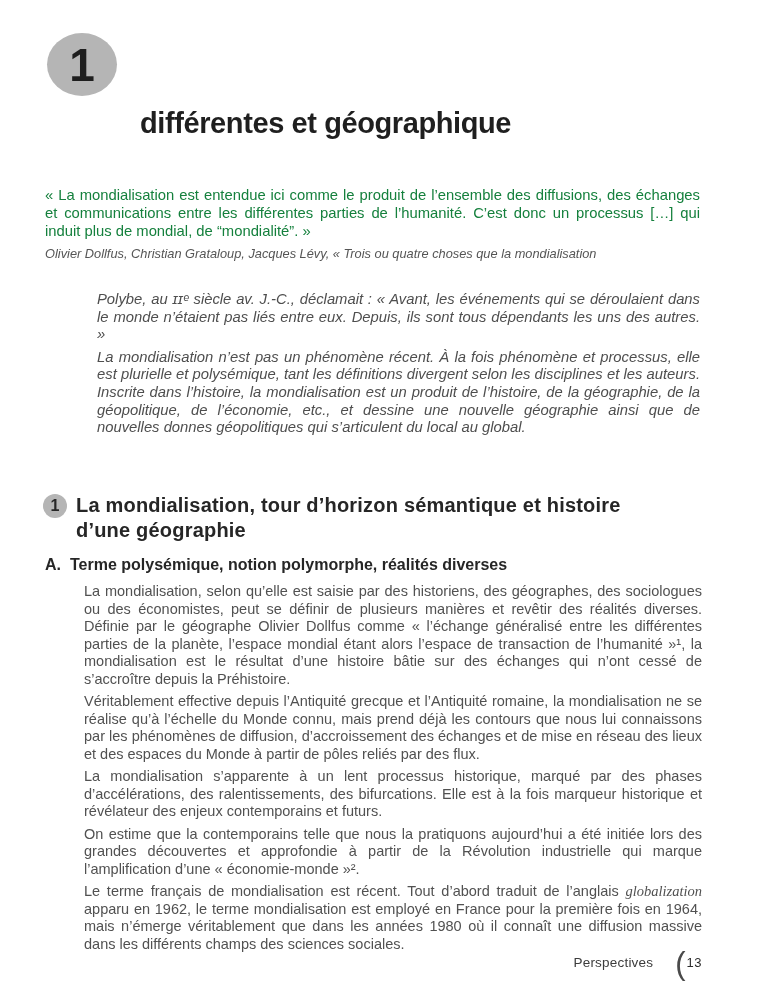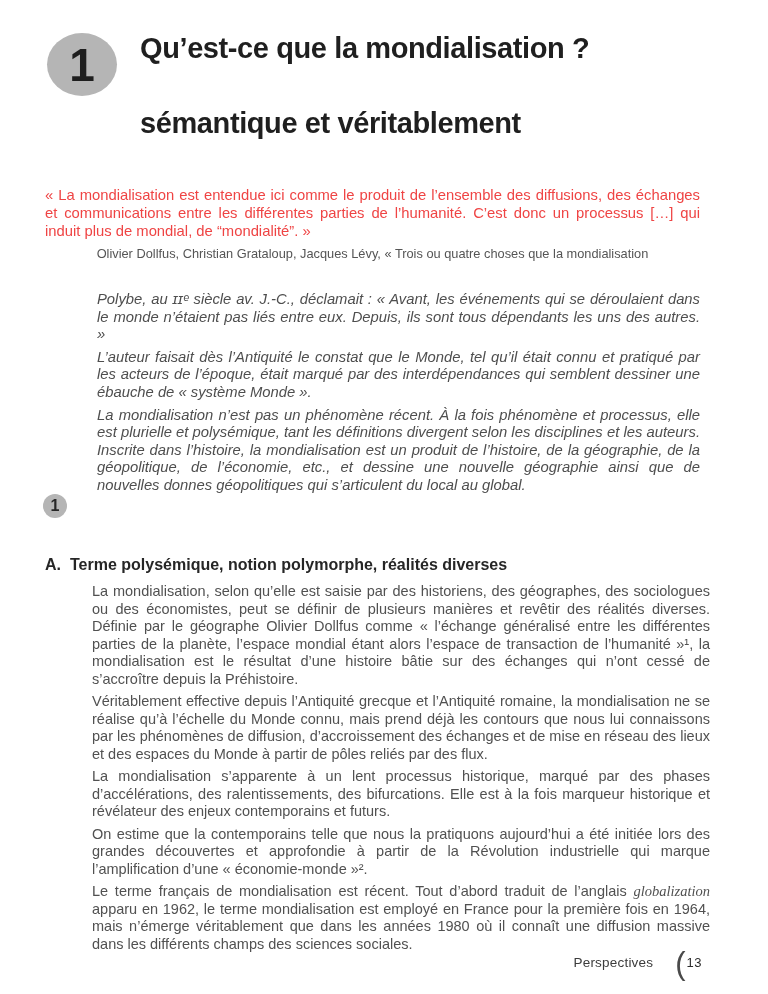--- a/index.html
+++ b/index.html
@@ -24,27 +24,27 @@
     position:absolute;left:140px;top:30px;width:600px;
     margin:0;
     font-size:29px;line-height:37.5px;font-weight:bold;
     color:#1f1f1f;letter-spacing:-0.4px;
   }
   
   .quote-text{
     position:absolute;left:45px;top:186px;width:655px;
     margin:0;
     font-size:14.8px;line-height:18.2px;
-    color:#ef4444;text-align:justify;
+    color:#15803d;text-align:justify;
   }
   .quote-attribution{
     position:absolute;left:45px;top:246px;width:655px;
     margin:0;
     font-size:12.8px;line-height:16.8px;
-    color:#555555;text-align:center;
+    font-style:italic;color:#555555;text-align:left;
   }
   
   .intro-block{
     position:absolute;left:82px;top:291px;width:618px;
   }
   .intro-block p{
     margin:0 0 5px 15px;
     font-size:14.8px;line-height:17.6px;
     font-style:italic;color:#4e4e4e;text-align:justify;
   }
@@ -67,21 +67,21 @@
   }
   
   .subsection-heading{
     position:absolute;left:45px;top:555px;width:660px;
     display:flex;
     font-size:16px;line-height:20px;font-weight:bold;color:#262626;
   }
   .subsection-letter{flex:0 0 25px;}
   
   .body-block{
-    position:absolute;left:92px;top:583px;width:618px;
+    position:absolute;left:84px;top:583px;width:618px;
   }
   .body-block p{
     margin:0 0 5px 0;
     font-size:14.5px;line-height:17.5px;
     color:#515151;text-align:justify;
   }
   .body-block p span.it{font-style:italic;font-family:Liberation Serif, serif;}
   
   .page-footer{
     position:absolute;left:45px;top:944px;width:657px;height:36px;
@@ -102,41 +102,44 @@
 </head>
 <body>
 
 <div class="page">
 
   <div class="chapter-badge">
     <span>1</span>
   </div>
 
   <h1 class="chapter-title">
-    <span>Qu’est-ce que la mondialisation ?</span><br>
     <br>
-    <span>sémantique et véritablement</span>
+    <br>
+    <span>différentes et géographique</span>
   </h1>
 
   <p class="quote-text">« La mondialisation est entendue ici comme le produit de l’ensemble des diffusions, des échanges et communications entre les différentes parties de l’humanité. C’est donc un processus […] qui induit plus de mondial, de “mondialité”. »</p>
 
   <p class="quote-attribution">
     <span>Olivier Dollfus, Christian Grataloup, Jacques Lévy, « Trois ou quatre choses que la mondialisation</span><br>
   </p>
 
   <div class="intro-block">
     <p>Polybe, au ɪɪᵉ siècle av. J.-C., déclamait : « Avant, les événements qui se déroulaient dans le monde n’étaient pas liés entre eux. Depuis, ils sont tous dépendants les uns des autres. »</p>
-    <p>L’auteur faisait dès l’Antiquité le constat que le Monde, tel qu’il était connu et pratiqué par les acteurs de l’époque, était marqué par des interdépendances qui semblent dessiner une ébauche de « système Monde ».</p>
     <p>La mondialisation n’est pas un phénomène récent. À la fois phénomène et processus, elle est plurielle et polysémique, tant les définitions divergent selon les disciplines et les auteurs. Inscrite dans l’histoire, la mondialisation est un produit de l’histoire, de la géographie, de la géopolitique, de l’économie, etc., et dessine une nouvelle géographie ainsi que de nouvelles donnes géopolitiques qui s’articulent du local au global.</p>
   </div>
 
   <div class="section-heading">
     <span class="section-badge">
       <span>1</span>
     </span>
+    <h2 class="section-title">
+      <span>La mondialisation, tour d’horizon sémantique et histoire</span><br>
+      <span>d’une géographie</span>
+    </h2>
   </div>
 
   <div class="subsection-heading">
     <span class="subsection-letter">A.</span>
     <span>Terme polysémique, notion polymorphe, réalités diverses</span>
   </div>
 
   <div class="body-block">
     <p><span>La mondialisation, selon qu’elle est saisie par des historiens, des géographes, des sociologues ou des économistes, peut se définir de plusieurs manières et revêtir des réalités diverses. Définie par le géographe Olivier Dollfus comme « l’échange généralisé entre les différentes parties de la planète, l’espace mondial étant alors l’espace de transaction de l’humanité »¹, la mondialisation est le résultat d’une histoire bâtie sur des échanges qui n’ont cessé de s’accroître depuis la Préhistoire.</span></p>
     <p><span>Véritablement effective depuis l’Antiquité grecque et l’Antiquité romaine, la mondialisation ne se réalise qu’à l’échelle du Monde connu, mais prend déjà les contours que nous lui connaissons par les phénomènes de diffusion, d’accroissement des échanges et de mise en réseau des lieux et des espaces du Monde à partir de pôles reliés par des flux.</span></p>

